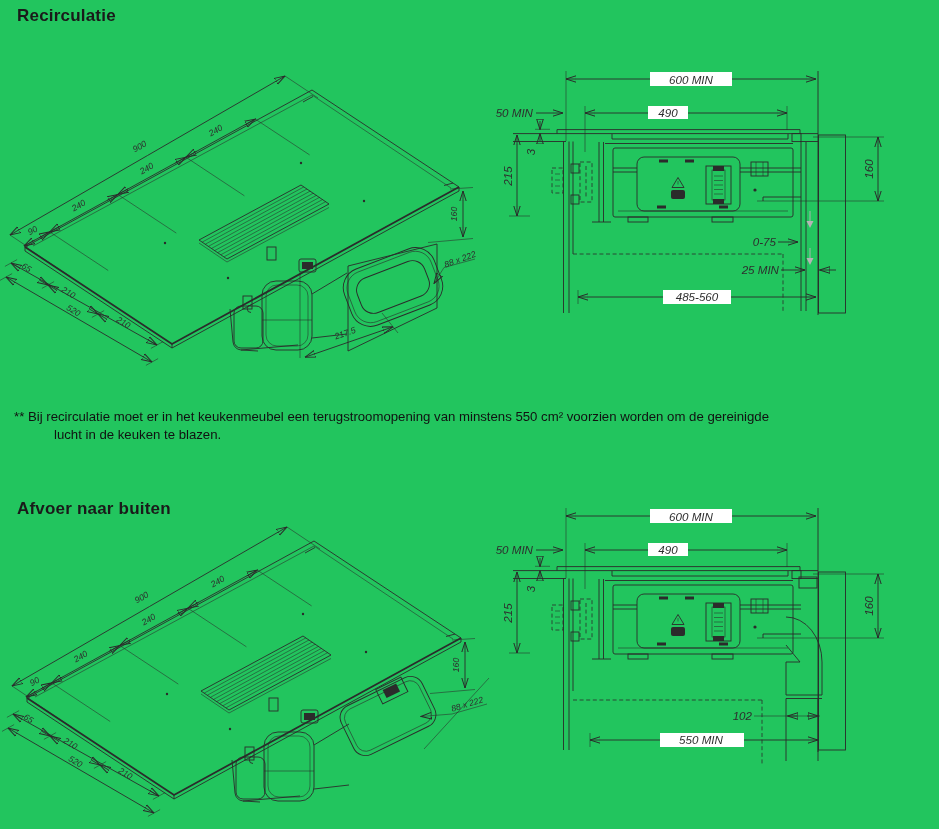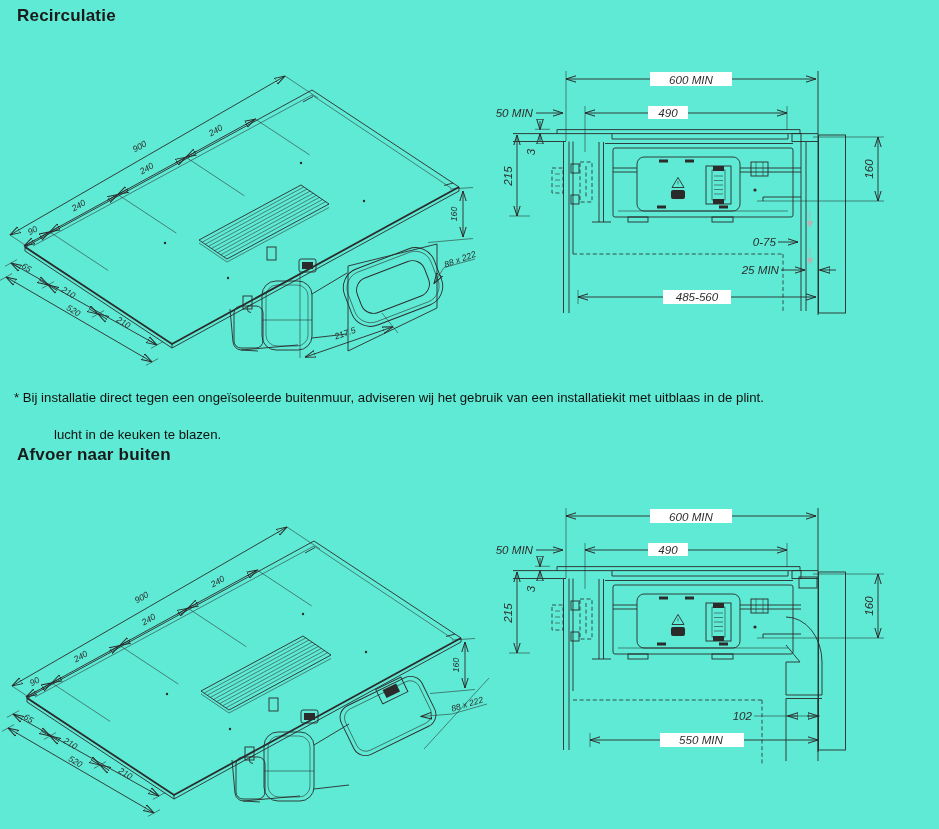--- a/index.html
+++ b/index.html
@@ -1,38 +1,38 @@
 <!DOCTYPE html>
 <html><head>
 <meta charset="utf-8">
 <style>
   html,body{margin:0;padding:0;background:#fff;}
-  #page{position:relative;width:939px;height:829px;background:#5eead4;overflow:hidden;
+  #page{position:relative;width:939px;height:829px;background:#22c55e;overflow:hidden;
         font-family:"Liberation Sans",sans-serif;color:#1a1a1a;}
   .heading{position:absolute;left:17px;font-weight:bold;font-size:17px;letter-spacing:.2px;}
   .fnote{position:absolute;font-size:13.2px;line-height:18px;white-space:nowrap;color:#111;}
   svg{position:absolute;left:0;top:0;}
   svg line,svg path,svg rect,svg polygon,svg polyline,svg circle{stroke:#2b2b2b;stroke-width:.9;fill:none;}
   svg .thk{stroke-width:1.8;} svg .thn{stroke-width:.55;}
   svg .fil{fill:#2b2b2b;stroke:none;}
   svg .wht{fill:#fff;stroke:none;}
   svg .dsh{stroke-dasharray:4,2.6;stroke-width:.8;}
   svg .gry{stroke:#b5b5b5;} svg .gryf{fill:#b5b5b5;stroke:none;}
   svg text{fill:#2e2e2e;stroke:none;font:italic 8.6px "Liberation Sans",sans-serif;}
   svg text.dtxt{font-size:11.6px;}
 </style>
 </head>
 <body>
 
 <div id="page">
 
   <div class="heading" style="top:6px;">Recirculatie</div>
-  <div class="heading" style="top:445px;text-align:right;">Afvoer naar buiten</div>
-
-  <div class="fnote" style="left:14px;top:389px;">* Bij installatie direct tegen een ongeïsoleerde buitenmuur, adviseren wij het gebruik van een installatiekit met uitblaas in de plint.</div>
+  <div class="heading" style="top:499px;text-align:right;">Afvoer naar buiten</div>
+
+  <div class="fnote" style="left:14px;top:408px;">** Bij recirculatie moet er in het keukenmeubel een terugstroomopening van minstens 550 cm² voorzien worden om de gereinigde</div>
   <div class="fnote" style="left:30px;top:426px;padding-left:24px;">lucht in de keuken te blazen.</div>
 
   <svg width="939" height="829" viewBox="0 0 939 829">
     <defs>
       <marker id="arr" viewBox="0 0 10 8" markerWidth="11" markerHeight="9" refX="9.5" refY="4" orient="auto" markerUnits="userSpaceOnUse">
         <path d="M0,1 L9.5,4 L0,7 Z" fill="#2b2b2b" stroke="none"></path>
       </marker>
       <pattern id="hatch" patternUnits="userSpaceOnUse" width="7" height="7" patternTransform="rotate(-45)">
         <line x1="0" y1="3.5" x2="7" y2="3.5" stroke="#5a5a5a" stroke-width="0.8"></line>
       </pattern>

